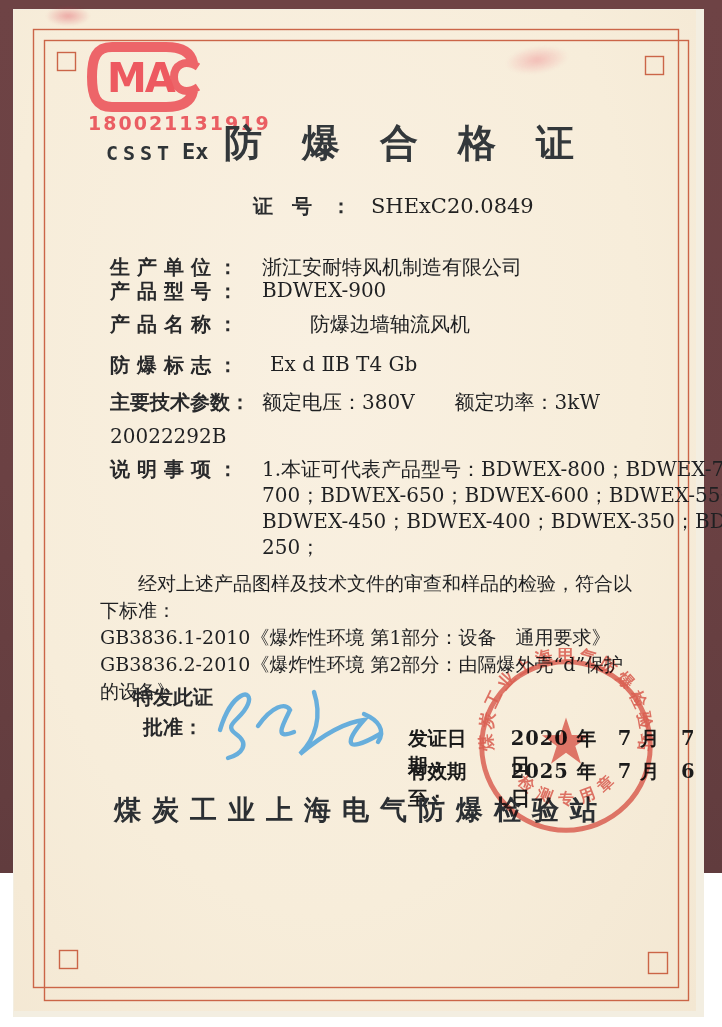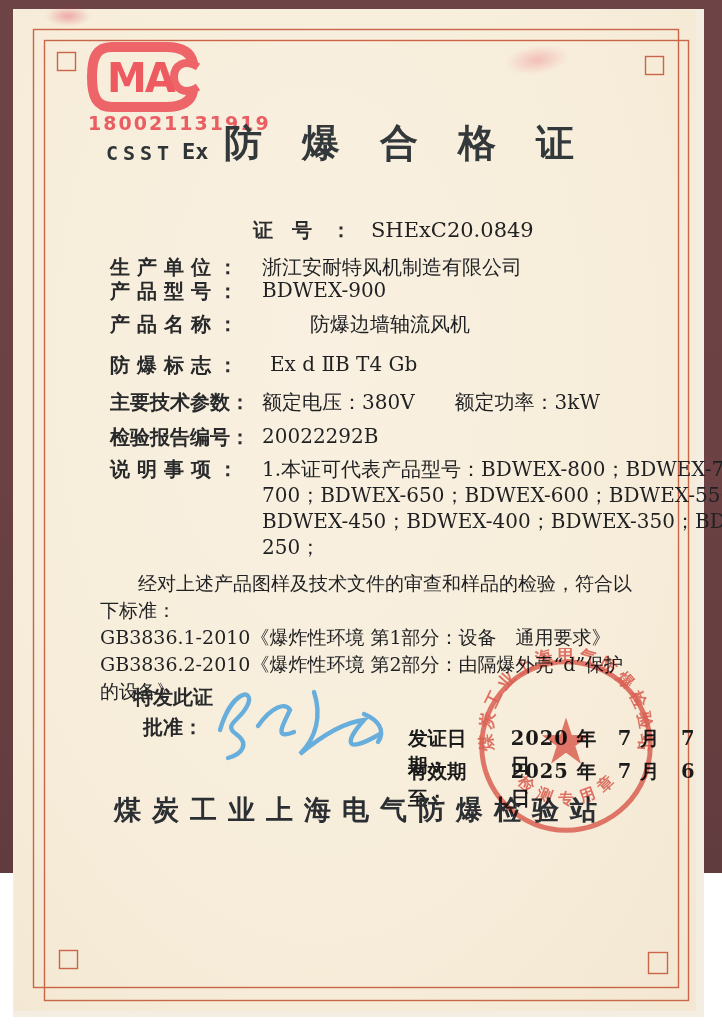--- a/index.html
+++ b/index.html
@@ -15,21 +15,21 @@
   .abs{position:absolute;}
   
   .cma-number{left:88px;top:112px;font-family:"DejaVu Sans","Liberation Sans",sans-serif;
               font-weight:bold;font-size:19px;letter-spacing:2px;color:#ea5e63;}
   .csst{left:106px;top:141px;font-family:"DejaVu Sans Mono","Liberation Mono",monospace;
         font-weight:bold;font-size:20px;letter-spacing:5px;color:#2f3437;}
   .ex{left:182px;top:139px;font-family:"DejaVu Sans Mono","Liberation Mono",monospace;
       font-weight:bold;font-size:22px;color:#2f3437;}
   .big-title{left:224px;top:118px;font-family:"DejaVu Sans","Liberation Sans",sans-serif;
              font-weight:bold;font-size:38px;letter-spacing:40px;color:#33383b;white-space:nowrap;}
-  .certno-row{left:253px;top:193px;display:flex;align-items:baseline;font-size:20px;margin-top:24px;}
+  .certno-row{left:253px;top:193px;display:flex;align-items:baseline;font-size:20px;}
   .certno-label{font-weight:600;letter-spacing:6px;color:#2a2c2e;}
   .certno-value{margin-left:14px;font-family:"DejaVu Serif","Liberation Serif",serif;
                 font-size:21px;color:#222;}
   
   .frow{left:110px;display:flex;align-items:flex-start;font-size:20px;}
   .flabel{width:152px;flex:0 0 152px;font-weight:600;color:#28292b;white-space:nowrap;}
   .fvalue{color:#1f2022;white-space:nowrap;}
   .notes-lines{line-height:26px;}
   .notes-lines div{white-space:nowrap;}
   
@@ -108,21 +108,20 @@
   </div>
   <div class="abs frow" style="top:352px;gap:8px;">
     <span class="flabel">防 爆 标 志 ：</span>
     <span class="fvalue">Ex d ⅡB T4 Gb</span>
   </div>
   <div class="abs frow" style="top:389px;">
     <span class="flabel">主要技术参数：</span>
     <span class="fvalue">额定电压：380V　　额定功率：3kW</span>
   </div>
   <div class="abs frow" style="top:424px;">
-    <span class="flabel">检验报告编号：</span>
     <span class="fvalue">20022292B</span>
   </div>
 
   <div class="abs frow" style="top:456px;">
     <span class="flabel">说 明 事 项 ：</span>
     <span class="fvalue notes-lines">
       <div>1.本证可代表产品型号：BDWEX-800；BDWEX-750；BDWEX-</div>
       <div>700；BDWEX-650；BDWEX-600；BDWEX-550；BDWEX-500；</div>
       <div>BDWEX-450；BDWEX-400；BDWEX-350；BDWEX-300；BDWEX-</div>
       <div>250；</div>

